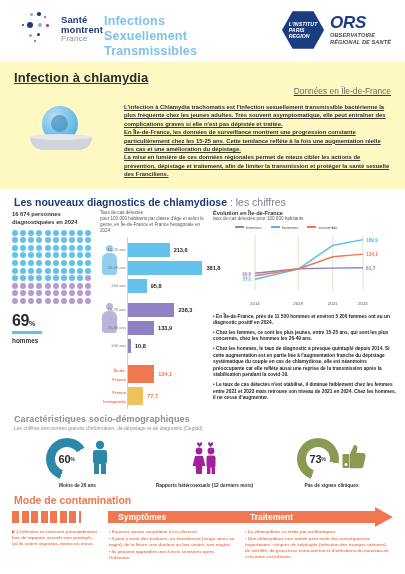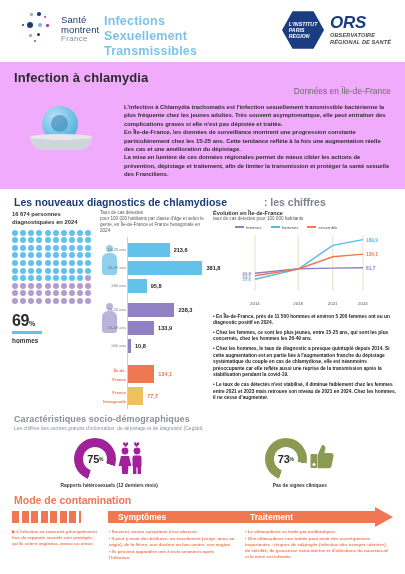--- a/index.html
+++ b/index.html
@@ -11,50 +11,50 @@
     -webkit-font-smoothing:antialiased;
   }
   .page{position:relative;width:405px;height:574px;}
 
   
   .header{position:relative;height:62px;background:#fff;}
   .spf-logo{position:absolute;left:22px;top:12px;display:flex;align-items:center;gap:5px;}
   .spf-dots{position:relative;width:34px;height:34px;}
   .spf-dots i{position:absolute;border-radius:50%;display:block;}
   .spf-text{line-height:1.02;}
-  .spf-text .l1,.spf-text .l2{font-size:9.5px;font-weight:normal;color:#1d3b73;letter-spacing:.1px;}
+  .spf-text .l1,.spf-text .l2{font-size:9.5px;font-weight:bold;color:#1d3b73;letter-spacing:.1px;}
   .spf-text .l3{font-size:8px;color:#8a8f99;letter-spacing:.3px;}
 
   .ist-title{position:absolute;left:104px;top:14px;color:#7cc3e8;font-size:12.5px;font-weight:bold;line-height:15px;letter-spacing:.2px;}
   .ist-title span{display:block;}
 
   .right-logos{position:absolute;right:14px;top:10px;display:flex;align-items:center;gap:6px;font-style:italic;}
   .hexlogo{width:42px;height:40px;background:#1b3c80;
     clip-path:polygon(25% 3%,75% 3%,100% 50%,75% 97%,25% 97%,0% 50%);
     display:flex;align-items:center;justify-content:center;}
   .hexlogo .ht{color:#fff;font-size:5.2px;font-weight:bold;line-height:6px;text-align:left;letter-spacing:.1px;}
   .ors{line-height:1.05;}
   .ors .big{font-size:17px;font-weight:bold;color:#1b3c80;letter-spacing:-.3px;}
   .ors .sm{font-size:5.6px;font-weight:bold;color:#4a4a4a;letter-spacing:.1px;line-height:7px;}
 
   
-  .intro{position:relative;background:#f0abfc;padding:8px 14px 10px 14px;}
+  .intro{position:relative;background:#fef9c3;padding:8px 14px 10px 14px;text-decoration:underline;}
   .intro h1{margin:0;font-size:13px;font-weight:bold;color:#2b2b2b;letter-spacing:.1px;}
   .intro h2{margin:1px 0 0 0;font-size:8.4px;font-weight:normal;color:#6b6b6b;text-align:right;}
   .intro-body{margin-top:7px;margin-left:110px;font-size:5.9px;line-height:8.4px;color:#2e2e2e;font-weight:bold;text-align:left;}
   .intro-figure{position:absolute;left:30px;top:42px;width:70px;height:52px;}
   .germ{position:absolute;left:12px;top:2px;width:36px;height:36px;border-radius:50%;
     background:radial-gradient(circle at 35% 30%, #b9dff5 0%, #6fbfe6 55%, #3e9fd4 100%);}
   .germ:after{content:"";position:absolute;left:9px;top:9px;width:17px;height:17px;border-radius:50%;background:#2e7fb5;opacity:.55;}
   .petri{position:absolute;left:0;top:33px;width:62px;height:13px;border-radius:0 0 30px 30px;background:#cfd5db;}
   .petri:before{content:"";position:absolute;left:0;top:-3px;width:62px;height:6px;border-radius:50%;background:#e4e8ec;}
 
   
   .sec-title{font-size:10.5px;font-weight:bold;color:#1d3b73;padding:7px 0 2px 14px;}
-  .sec-title .light{color:#7a8390;font-weight:bold;margin-left:34px;}
+  .sec-title .light{color:#7a8390;font-weight:normal;}
 
   
   .figs{position:relative;height:200px;padding:0 8px;}
   .col{position:absolute;top:0;}
 
   
   .col-left{left:12px;width:90px;}
   .lbl-small{font-size:5.8px;line-height:8px;color:#333;font-weight:bold;}
   .dotgrid{margin-top:4px;display:grid;grid-template-columns:repeat(10,1fr);gap:1.6px;width:80px;}
   .dotgrid i{display:block;width:6px;height:6px;border-radius:50%;background:#62c2ea;}
@@ -408,27 +408,38 @@
       </div>
     </div>
   </div>
 
   <div class="socio">
     <h3>Caractéristiques socio-démographiques</h3>
     <div class="sub">Les chiffres des  centres gratuits d'information, de dépistage et de diagnostic (Cegidd)</div>
     <div class="donuts" id="donuts">
         <div class="donut-cell">
           <div class="donut-wrap">
-            <div class="donut" style="background: conic-gradient(from 200deg, rgb(160, 33, 154) 0deg, rgb(160, 33, 154) 270deg, rgb(255, 255, 255) 270deg, rgb(255, 255, 255) 360deg);">
+            <div class="donut" style="background: conic-gradient(from 200deg, rgb(44, 135, 168) 0deg, rgb(44, 135, 168) 216deg, rgb(255, 255, 255) 216deg, rgb(255, 255, 255) 360deg);">
               <div class="hole"></div>
               <div class="val">
-                <span>75</span>
+                <span>60</span>
                 <sub>%</sub>
               </div>
             </div>
+            <span><svg width="20" height="34" viewBox="0 0 20 34">
+                <circle cx="10" cy="5" r="4.2" fill="#2c87a8"></circle>
+                <rect x="3" y="10" width="14" height="14" rx="2.5" fill="#2c87a8"></rect>
+                <rect x="4" y="24" width="5" height="10" fill="#2c87a8"></rect>
+                <rect x="11" y="24" width="5" height="10" fill="#2c87a8"></rect>
+              </svg></span>
+          </div>
+          <div class="dcap">Moins de 26 ans</div>
+        </div>
+        <div class="donut-cell">
+          <div class="donut-wrap">
             <span><svg width="26" height="34" viewBox="0 0 26 34">
                 <path d="M6 2 l1.6 1.6 L9.2 2 a2 2 0 0 1 0 3.4 L7.6 7 L6 5.4 a2 2 0 0 1 0-3.4z" fill="#a0219a"></path>
                 <path d="M17 2 l1.6 1.6 L20.2 2 a2 2 0 0 1 0 3.4 L18.6 7 L17 5.4 a2 2 0 0 1 0-3.4z" fill="#a0219a"></path>
                 <circle cx="7" cy="11" r="3.4" fill="#a0219a"></circle>
                 <path d="M3 16 h8 l2.4 10 h-3 l-.6 8 h-5.6 l-.6-8 h-3z" fill="#a0219a"></path>
                 <circle cx="19" cy="11" r="3.4" fill="#a0219a"></circle>
                 <rect x="14.5" y="15.5" width="9" height="12" rx="2" fill="#a0219a"></rect>
                 <rect x="15" y="27" width="3.4" height="7" fill="#a0219a"></rect>
                 <rect x="19.6" y="27" width="3.4" height="7" fill="#a0219a"></rect>
               </svg></span>

